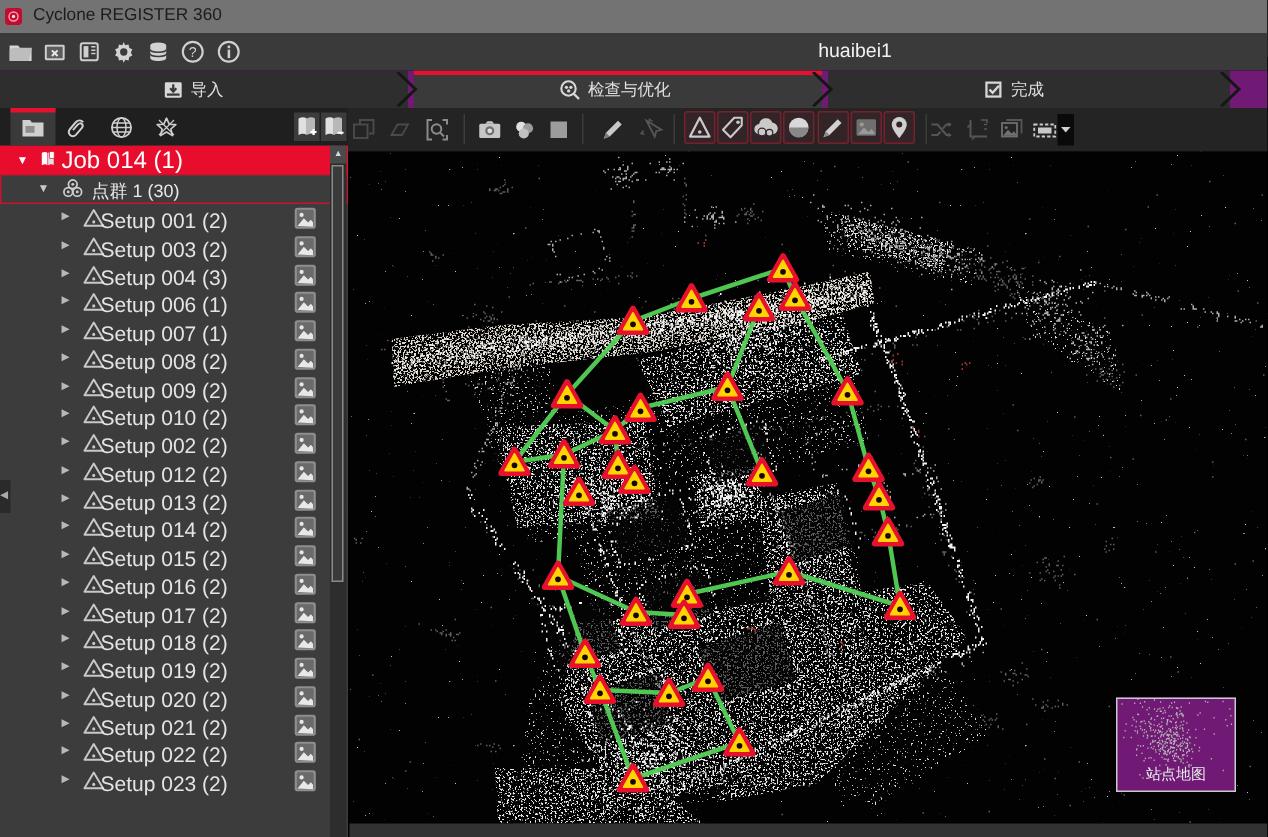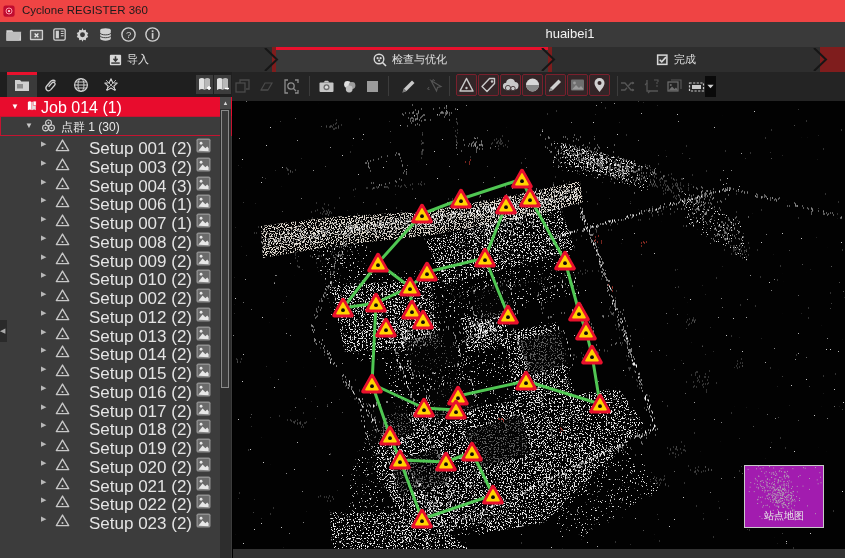--- a/index.html
+++ b/index.html
@@ -1,30 +1,30 @@
 <!DOCTYPE html>
 <html><head>
 <meta charset="utf-8">
 <style>
 * { margin:0; padding:0; box-sizing:border-box; }
 html,body { width:845px; height:558px; overflow:hidden; background:#000; font-family:"Liberation Sans", sans-serif; }
 #app { position:relative; width:845px; height:558px; }
 
 
-#titlebar { position:absolute; left:0; top:0; width:845px; height:38px; background:#ef4444;padding-left:20px; }
+#titlebar { position:absolute; left:0; top:0; width:845px; height:38px; background:#737373;padding-left:20px; }
 #titlebar .appico { position:absolute; left:3px; top:5px; width:12px; height:12px; }
 #titlebar .ttext { position:absolute; left:22px; top:4px; font-size:11.5px; color:#1c1c1c; }
 
 
 #menubar { position:absolute; left:0; top:22px; width:845px; height:25px; background:#3a3a3a; }
 .mico { position:absolute; top:4px; width:17px; height:17px; }
 #projname { position:absolute; left:470px; top:4px; width:200px; text-align:center; font-size:13px; color:#f2f2f2; }
 
 
-#wfbar { position:absolute; left:0; top:47px; width:845px; height:25px; background:#7f1d1d; overflow:hidden; }
+#wfbar { position:absolute; left:0; top:47px; width:845px; height:25px; background:#701a75; overflow:hidden; }
 .wftab { position:absolute; top:0; height:25px; background:#2e2e2e; }
 .wftab.sel { background:#3a3a3a; border-top:3px solid #e8112d; }
 .wflabel { position:absolute; top:0; height:25px; display:flex; align-items:center; font-size:11px; color:#e0e0e0; gap:4px; }
 .chev { position:absolute; top:1px; width:16px; height:23px; }
 
 
 #toolstrip { position:absolute; left:0; top:72px; width:845px; height:29px; background:#252525; }
 #sidetabs { position:absolute; left:0; top:0; width:232px; height:25px; background:#1f1f1f; }
 #sidetabs .seltab { position:absolute; left:7px; top:0; width:30px; height:25px; background:#3a3a3a; border-top:3px solid #e8112d; }
 .stico { position:absolute; top:5px; width:16px; height:16px; }
@@ -32,37 +32,37 @@
 #cantools { position:absolute; left:233px; top:0; width:612px; height:29px; background:#242424; }
 .tico { position:absolute; top:6px; width:17px; height:17px; }
 .tbox { position:absolute; top:2px; width:21px; height:22px; border:1px solid #79202d; background:#332527; border-radius:2px; }
 .tsep { position:absolute; top:4px; width:1px; height:20px; background:#3c3c3c; }
 
 
 #sidebar { position:absolute; left:0; top:97px; width:232px; height:461px; background:#3c3c3c; overflow:hidden; }
 .trow { position:relative; height:18.76px; }
 .trow .exp { position:absolute; left:41px; top:4px; font-size:7px; color:#b8b8b8; }
 .trow .warnico { position:absolute; left:55px; top:2px; width:15px; height:15px; }
-.trow .tlabel { position:absolute; left:89px; top:3px; font-size:17px; color:#e4e4e4; }
+.trow .tlabel { position:absolute; left:67px; top:3px; font-size:14px; color:#e4e4e4; }
 .trow .imgico { position:absolute; left:196px; top:2px; }
 #jobrow { position:relative; height:18.5px; background:#e80c2d; }
 #jobrow .exp { position:absolute; left:11px; top:5px; font-size:8px; color:#fff; }
 #jobrow .tlabel { position:absolute; left:38px; top:2px; font-size:16px; color:#ffffff; }
 #clusterrow { position:relative; height:20.5px; background:#3c3c3c; border:1px solid #c41430; }
 #clusterrow .exp { position:absolute; left:24px; top:4px; font-size:8px; color:#c8c8c8; }
 #clusterrow .tlabel { position:absolute; left:60px; top:2px; font-size:12px; color:#e8e8e8; }
 #vscroll { position:absolute; right:1px; top:0; width:11px; height:461px; background:#2d2d2d; }
 #vscroll .btn { position:absolute; left:0; top:0; width:11px; height:12px; background:#4a4a4a; color:#d8d8d8; font-size:6px; text-align:center; line-height:12px; }
 #vscroll .thumb { position:absolute; left:1px; top:13px; width:8px; height:278px; border:1px solid #8a8a8a; background:#3a3a3a; }
 #collapsehandle { position:absolute; left:0; top:320px; width:7px; height:22px; background:#2a2a2a; color:#aaa; font-size:7px; line-height:22px; }
 
 
 #canvas { position:absolute; left:233px; top:101px; width:612px; height:448px; background:#020202; overflow:hidden; }
 #bottomstrip { position:absolute; left:233px; top:549px; width:612px; height:9px; background:#323232; }
-#minimap { position:absolute; left:744px; top:465px; width:80px; height:63px; border:1px solid #c9c9c9; background:#a21caf; }
+#minimap { position:absolute; left:744px; top:465px; width:80px; height:63px; border:1px solid #c9c9c9; background:#701a75; }
 #minimap .mlabel { position:absolute; left:0; right:0; bottom:4px; text-align:center; font-size:10px; color:#e8e8e8; }
 </style>
 </head>
 <body>
 <div id="app">
 
   <div id="titlebar">
     <svg class="appico" viewBox="0 0 16 16">
         <rect x="0.5" y="0.5" width="15" height="15" rx="3" fill="#c00c30"></rect>
         <circle cx="8" cy="8" r="4" fill="none" stroke="#ff9aae" stroke-width="1.3"></circle>

